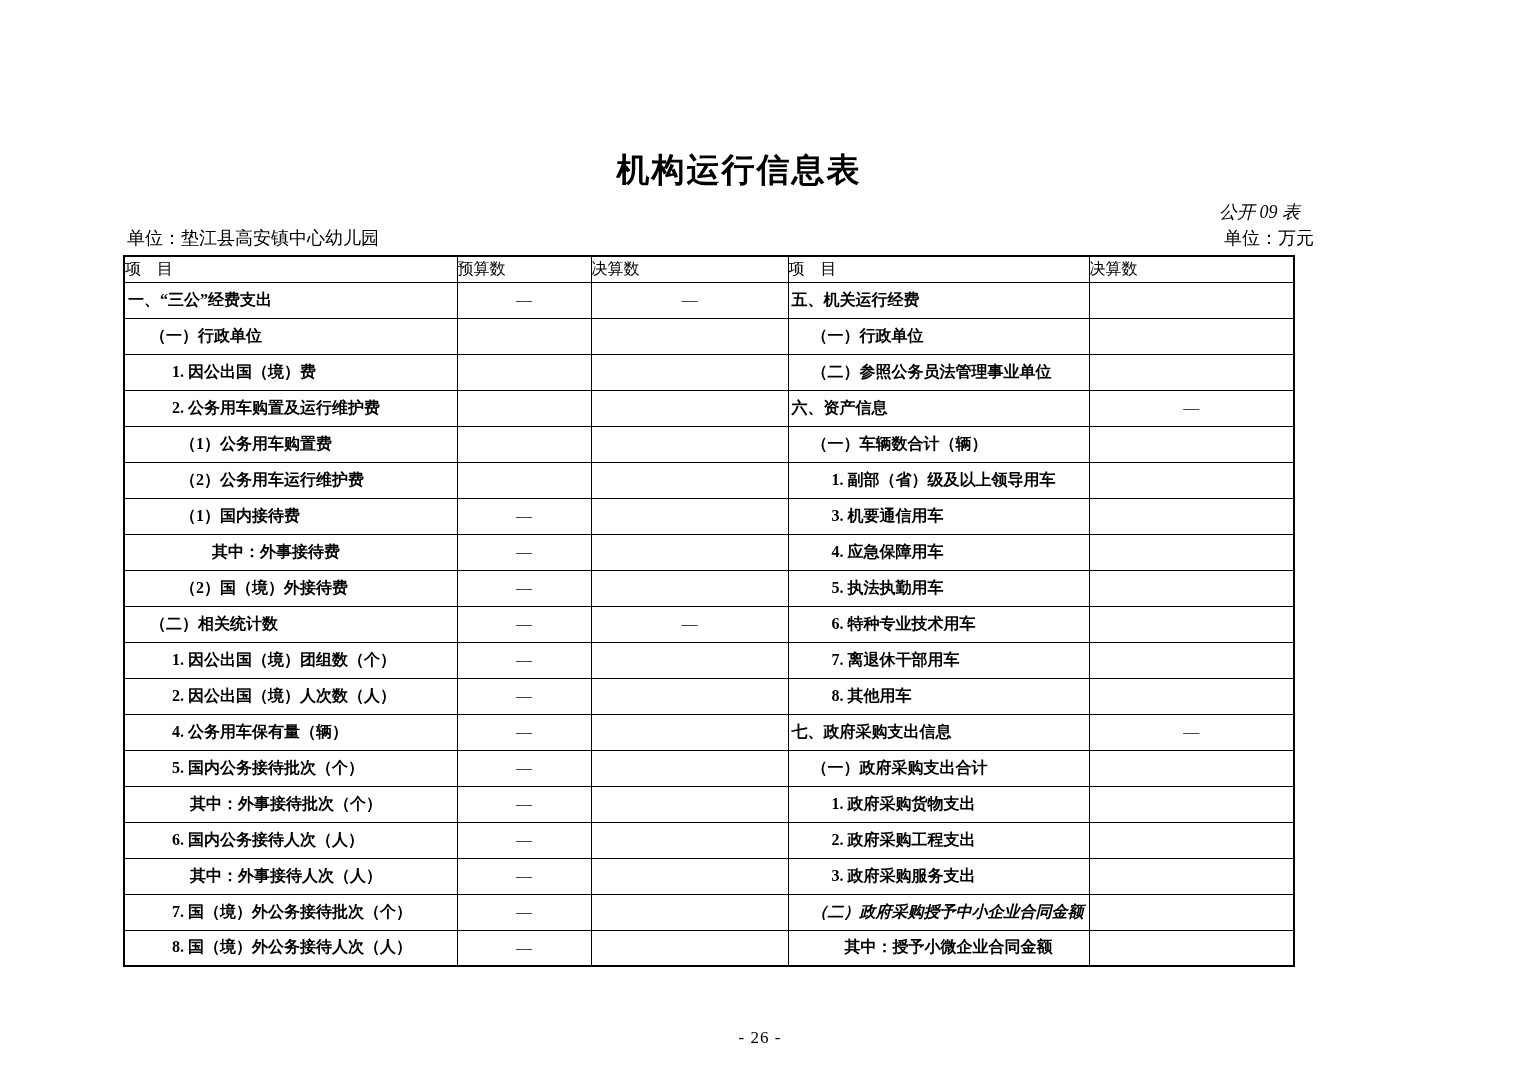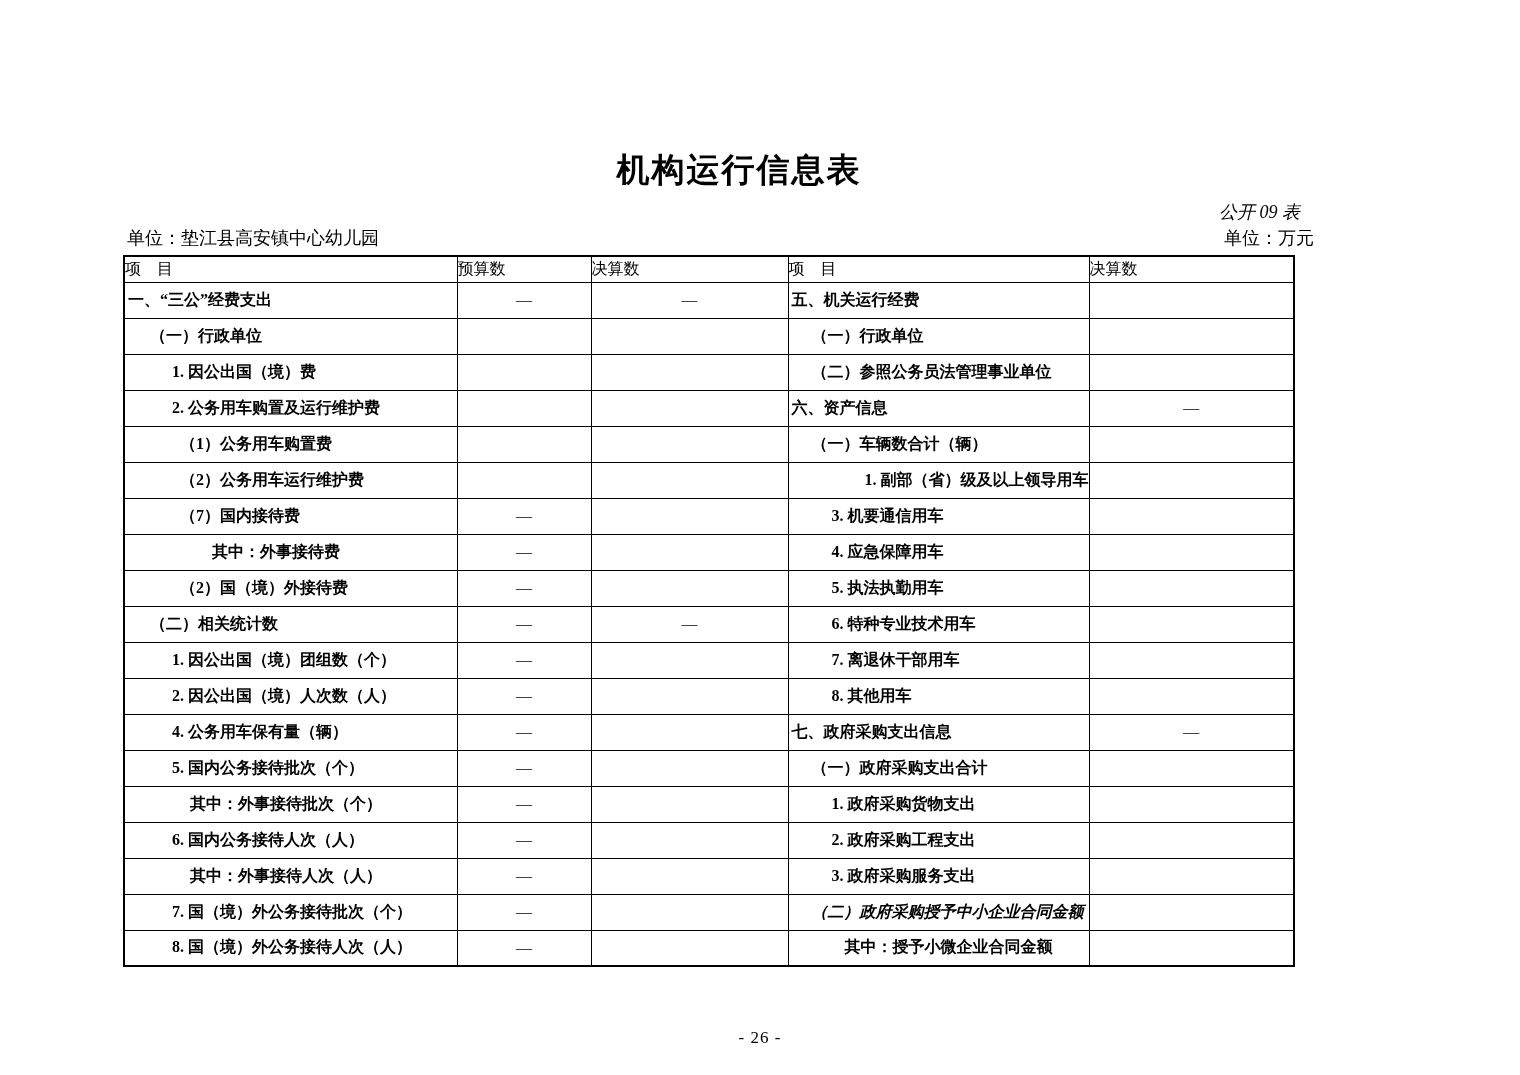--- a/index.html
+++ b/index.html
@@ -110,25 +110,25 @@
         <td class="lbl" style="padding-left: 55px;">（1）公务用车购置费</td>
         <td class="val budget"></td>
         <td class="val"></td>
         <td class="lbl" style="padding-left: 23px;">（一）车辆数合计（辆）</td>
         <td class="val"></td>
       </tr>
       <tr>
         <td class="lbl" style="padding-left: 55px;">（2）公务用车运行维护费</td>
         <td class="val budget"></td>
         <td class="val"></td>
-        <td class="lbl" style="padding-left: 43px; text-align: right;">1. 副部（省）级及以上领导用车</td>
-        <td class="val"></td>
-      </tr>
-      <tr>
-        <td class="lbl" style="padding-left: 55px;">（7）国内接待费</td>
+        <td class="lbl" style="padding-left: 43px;">1. 副部（省）级及以上领导用车</td>
+        <td class="val"></td>
+      </tr>
+      <tr>
+        <td class="lbl" style="padding-left: 55px;">（1）国内接待费</td>
         <td class="val budget">—</td>
         <td class="val"></td>
         <td class="lbl" style="padding-left: 43px;">3. 机要通信用车</td>
         <td class="val"></td>
       </tr>
       <tr>
         <td class="lbl" style="padding-left: 87px;">其中：外事接待费</td>
         <td class="val budget">—</td>
         <td class="val"></td>
         <td class="lbl" style="padding-left: 43px;">4. 应急保障用车</td>

